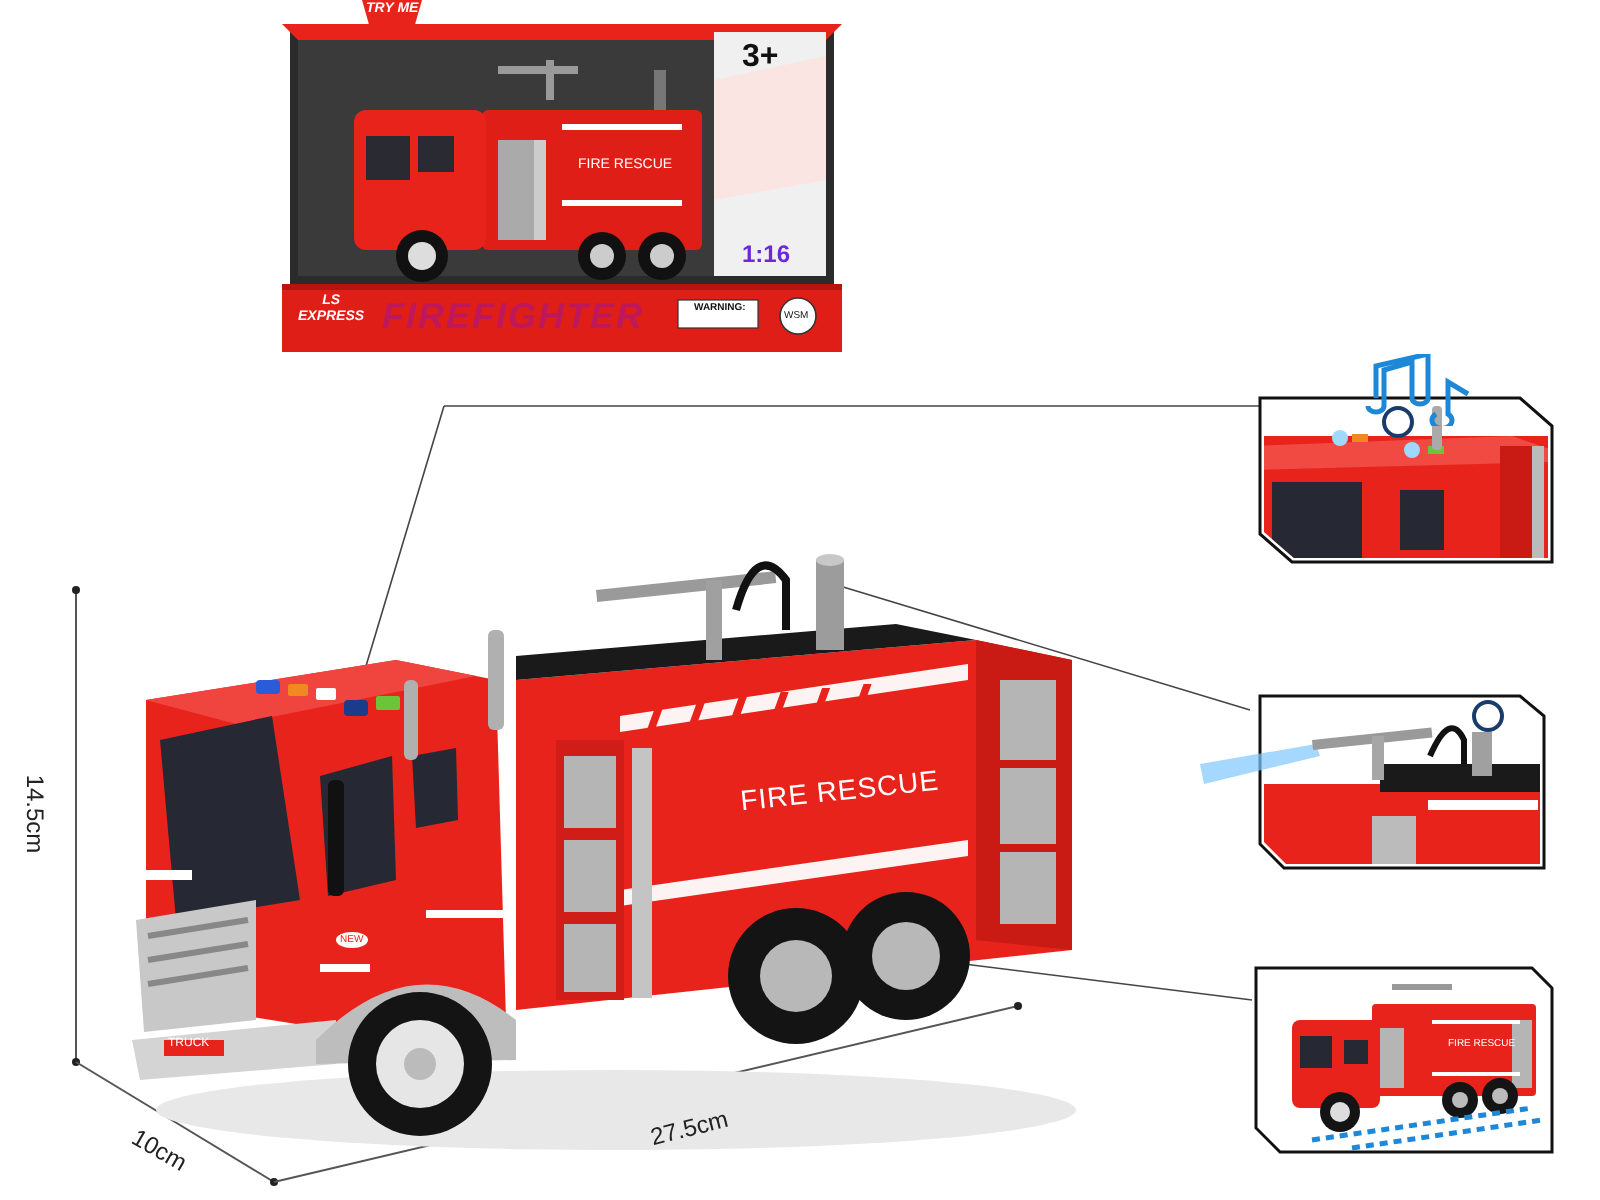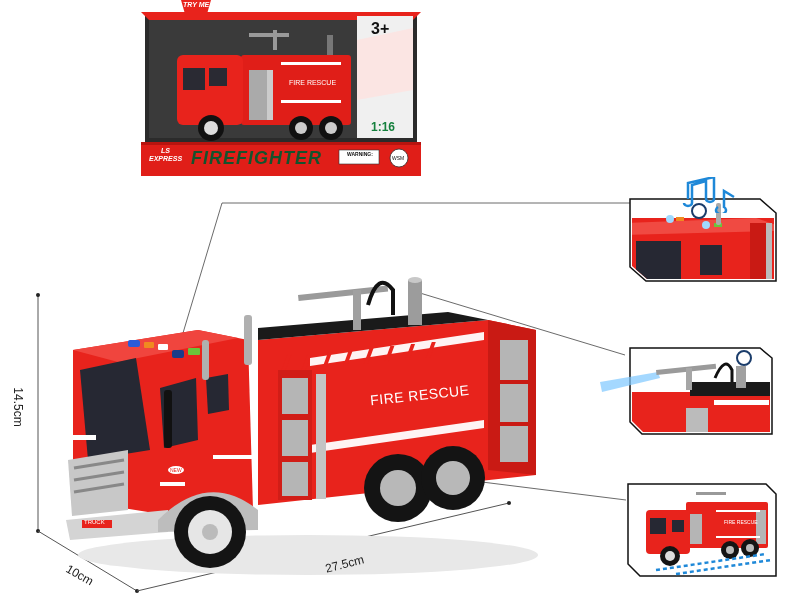--- a/index.html
+++ b/index.html
@@ -47,27 +47,27 @@
     <polygon points="40,0 70,0 66,14 44,14" fill="#e8231c"></polygon>
 
     <rect x="0" y="142" width="280" height="34" fill="#e01e18"></rect>
     <rect x="0" y="142" width="280" height="3" fill="#b8140f"></rect>
 
     <rect x="198" y="150" width="40" height="14" fill="#fff" stroke="#333" stroke-width="0.6"></rect>
     <circle cx="258" cy="158" r="9" fill="#fff" stroke="#333" stroke-width="0.8"></circle>
   </svg>
   <span class="abs box-brand" style="left:42px;top:1px;font-size:7px;color:#fff;">TRY ME</span>
   <span class="abs" style="left:230px;top:20px;font-size:16px;font-weight:bold;color:#111;">3+</span>
-  <span class="abs" style="left:230px;top:120px;font-size:12px;font-weight:bold;color:#15803d;">1:16</span>
+  <span class="abs" style="left:230px;top:120px;font-size:12px;font-weight:bold;color:#6d28d9;">1:16</span>
   <span class="abs" style="left:148px;top:79px;font-size:7px;color:#fff;">FIRE RESCUE</span>
   <span class="abs box-brand" style="left:8px;top:147px;font-size:7px;color:#fff;line-height:8px;text-align:center;">
     <span>LS</span><br>
     <span>EXPRESS</span>
   </span>
-  <span class="abs box-brand" style="left:50px;top:148px;font-size:18px;color:#14532d;letter-spacing:1px;">FIREFIGHTER</span>
+  <span class="abs box-brand" style="left:50px;top:148px;font-size:18px;color:#be185d;letter-spacing:1px;">FIREFIGHTER</span>
   <span class="abs" style="left:206px;top:151px;font-size:5px;font-weight:bold;color:#111;">WARNING:</span>
   <span class="abs" style="left:251px;top:155px;font-size:5px;color:#111;">WSM</span>
 </div>
 
 <svg class="abs" width="800" height="600" style="left:0;top:0;pointer-events:none;">
   <line x1="180" y1="343" x2="222" y2="203" stroke="#444" stroke-width="0.8"></line>
   <line x1="222" y1="203" x2="630" y2="203" stroke="#444" stroke-width="0.8"></line>
   <line x1="410" y1="290" x2="625" y2="355" stroke="#444" stroke-width="0.8"></line>
   <line x1="450" y1="478" x2="626" y2="500" stroke="#444" stroke-width="0.8"></line>
 

